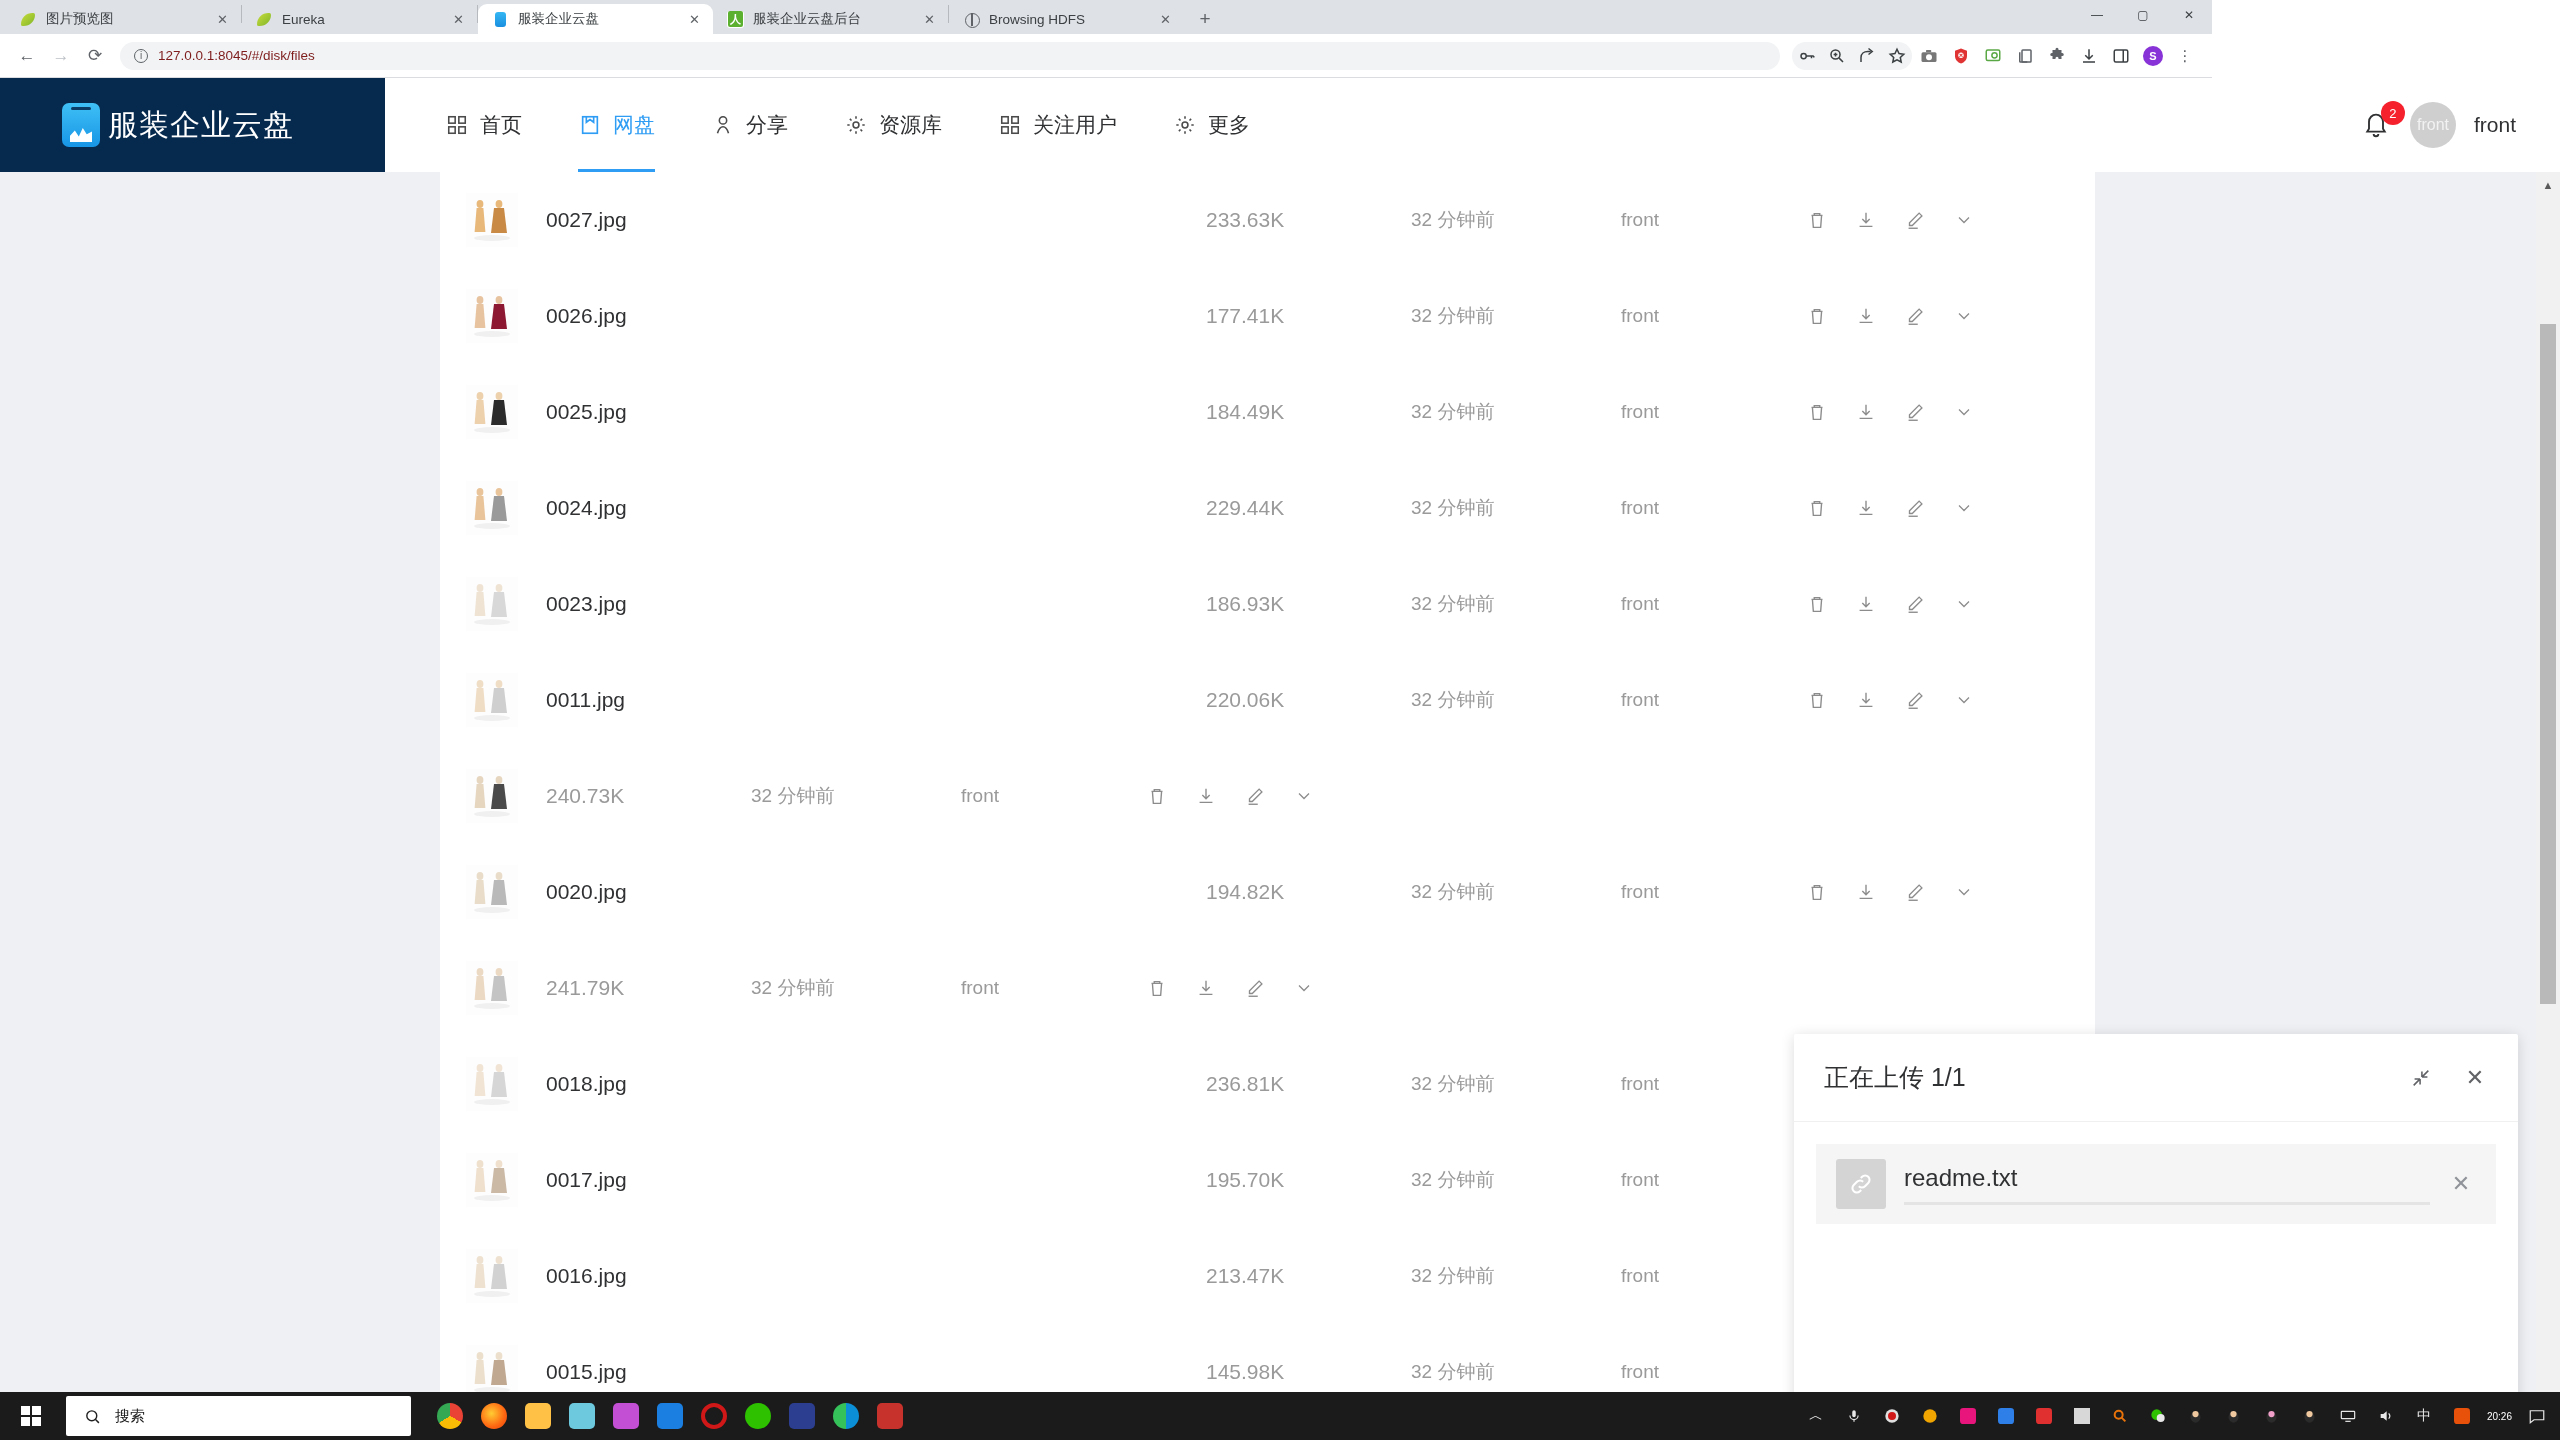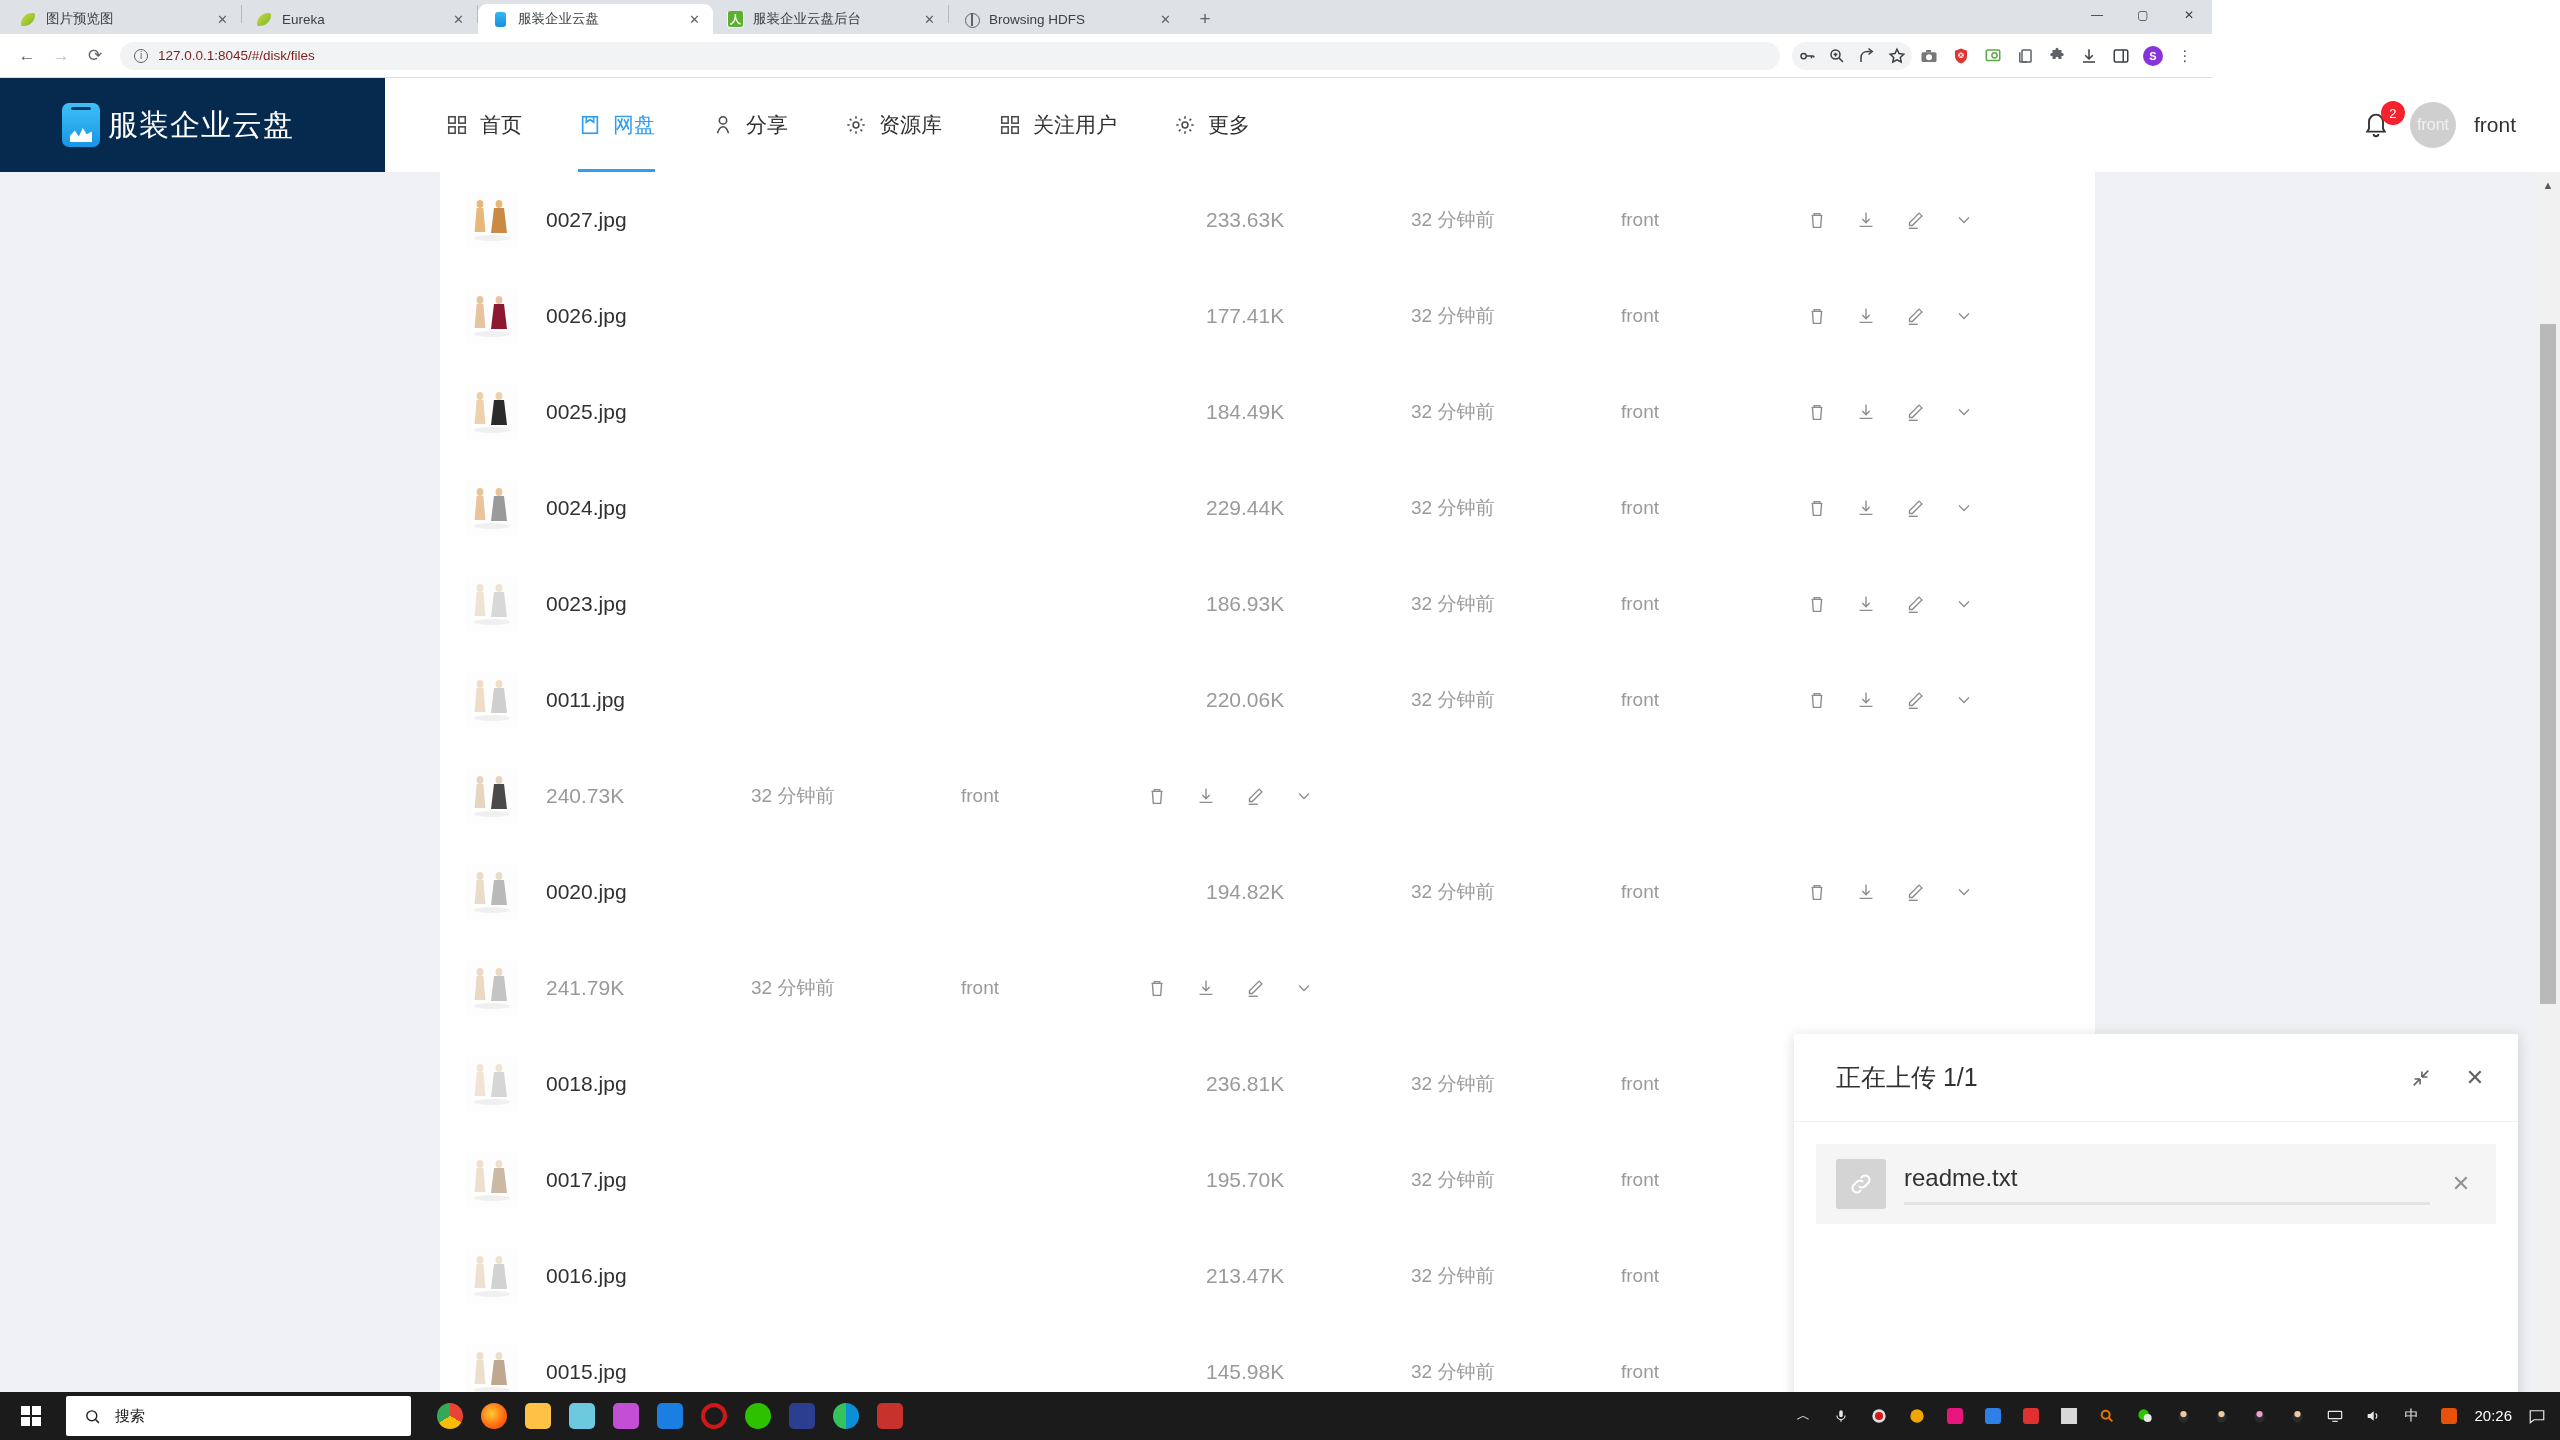--- a/index.html
+++ b/index.html
@@ -260,21 +260,21 @@
     width: 724px;
     height: 467px;
     background:#ffffff;
     box-shadow: 0 2px 14px rgba(0,0,0,.14);
     border-radius: 2px;
     overflow: hidden;
   }
   .uphead {
     height: 88px;
     display:flex; align-items:center;
-    padding: 0 30px 0 42px;
+    padding: 0 30px 0 30px;
     border-bottom: 1px solid #f0f0f0;
   }
   .uptitle { font-size: 25px; color:#303133; flex:1 1 auto; }
   .upicons { display:flex; align-items:center; gap: 28px; color:#606266; }
   .upic { width:26px;height:26px; display:flex;align-items:center;justify-content:center; font-size:22px; }
   .upbody { padding: 22px 22px 0 22px; background:#ffffff; height: 379px; }
   .upitem {
     height: 80px;
     background:#f5f5f5;
     display:flex; align-items:center;
@@ -332,21 +332,21 @@
     margin-left: 4px; border-radius: 2px;
     font-size: 15px;
   }
   .tb-apps { display:flex; align-items:center; gap: 2px; margin-left: 18px; }
   .tbapp { width:42px;height:42px; display:flex;align-items:center;justify-content:center;
            border-radius:3px; font-size:15px; position: relative; }
   .tbapp .sq { width:26px;height:26px;border-radius:5px; }
   .tray { margin-left:auto; display:flex; align-items:center; gap: 12px; padding-right: 10px; }
   .tray .tic { width:26px;height:26px;display:flex;align-items:center;justify-content:center;
                font-size:14px; color:#e8e8e8; }
-  .tray .clock { font-size:15px; color:#ffffff; line-height:1.1; text-align:center; }
+  .tray .clock { font-size:10px; color:#ffffff; line-height:1.1; text-align:center; }
   .tray .notif { width:26px;height:26px; display:flex;align-items:center;justify-content:center; font-size:16px; }
 
   svg { display:block; }
 </style>
 </head>
 <body>
 
 <div class="browser">
 
   <div class="tabstrip">

